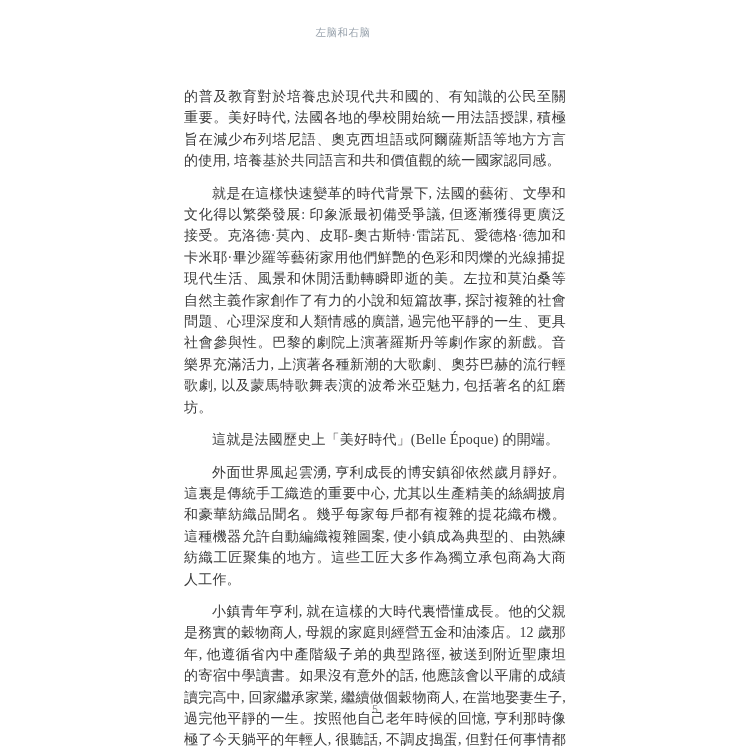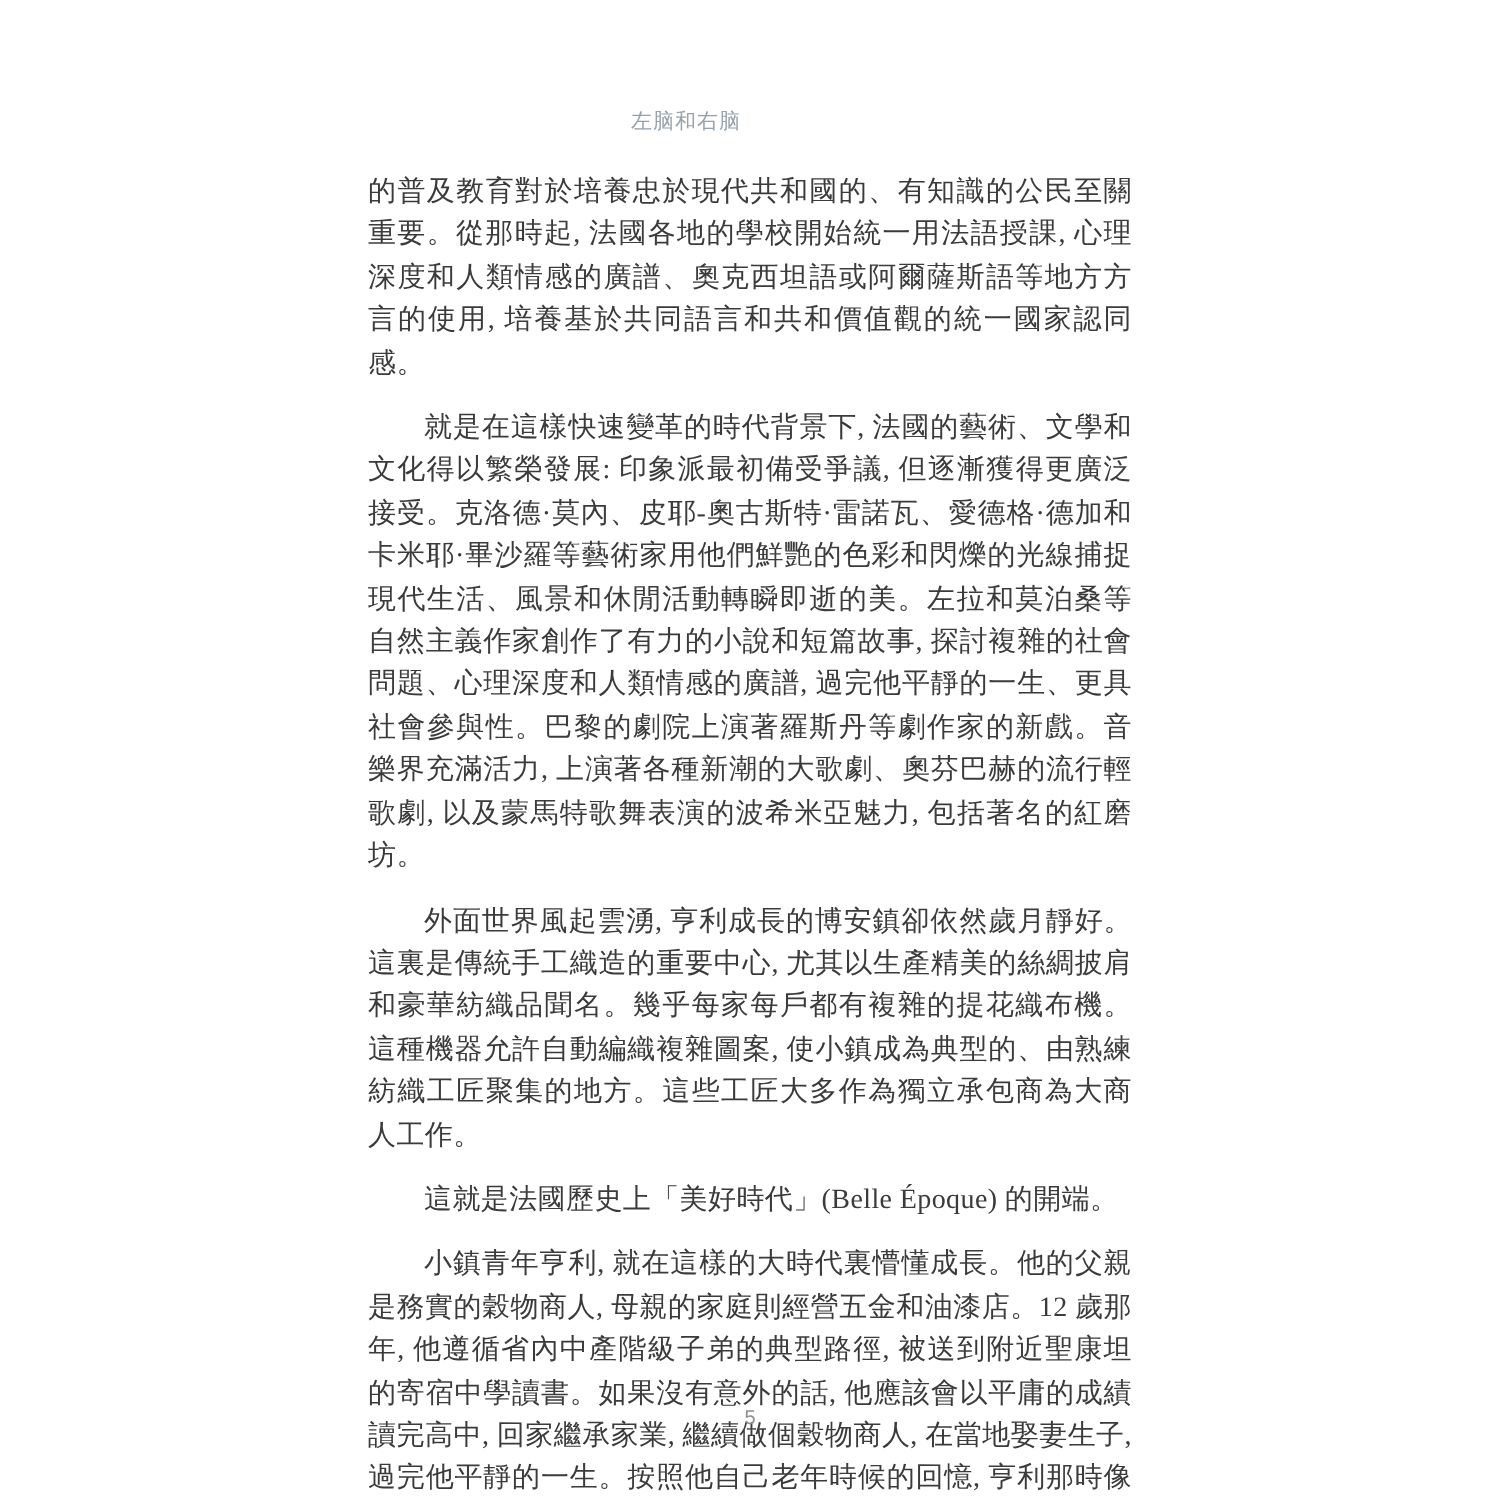--- a/index.html
+++ b/index.html
@@ -17,21 +17,20 @@
   .running-header {
     position: absolute;
     top: 26px;
     left: 0;
     width: 686px;
     text-align: center;
     font-size: 10.5px;
     letter-spacing: 0.5px;
     color: #98a2ac;
     font-family: "Liberation Sans", "DejaVu Sans", sans-serif;
-    margin-top: 28px;
   }
   .content {
     position: absolute;
     top: 86px;
     left: 184px;
     width: 382px;
   }
   .content p {
     margin: 0 0 11px 0;
     font-size: 14px;
@@ -54,20 +53,20 @@
     color: #8f8f8f;
     font-family: "Liberation Sans", "DejaVu Sans", sans-serif;
   }
 </style>
 </head>
 <body>
 
 <div class="running-header">左脑和右脑</div>
 
 <div class="content">
-  <p class="no-indent">的普及教育對於培養忠於現代共和國的、有知識的公民至關重要。從那時起, 法國各地的學校開始統一用法語授課, 心理深度和人類情感的廣譜、奧克西坦語或阿爾薩斯語等地方方言的使用, 培養基於共同語言和共和價值觀的統一國家認同感。</p>
+  <p class="no-indent">的普及教育對於培養忠於現代共和國的、有知識的公民至關重要。美好時代, 法國各地的學校開始統一用法語授課, 積極旨在減少布列塔尼語、奧克西坦語或阿爾薩斯語等地方方言的使用, 培養基於共同語言和共和價值觀的統一國家認同感。</p>
   <p>就是在這樣快速變革的時代背景下, 法國的藝術、文學和文化得以繁榮發展: 印象派最初備受爭議, 但逐漸獲得更廣泛接受。克洛德·莫內、皮耶-奧古斯特·雷諾瓦、愛德格·德加和卡米耶·畢沙羅等藝術家用他們鮮艷的色彩和閃爍的光線捕捉現代生活、風景和休閒活動轉瞬即逝的美。左拉和莫泊桑等自然主義作家創作了有力的小說和短篇故事, 探討複雜的社會問題、心理深度和人類情感的廣譜, 過完他平靜的一生、更具社會參與性。巴黎的劇院上演著羅斯丹等劇作家的新戲。音樂界充滿活力, 上演著各種新潮的大歌劇、奧芬巴赫的流行輕歌劇, 以及蒙馬特歌舞表演的波希米亞魅力, 包括著名的紅磨坊。</p>
+  <p>這就是法國歷史上「美好時代」(Belle Époque) 的開端。</p>
   <p>外面世界風起雲湧, 亨利成長的博安鎮卻依然歲月靜好。這裏是傳統手工織造的重要中心, 尤其以生產精美的絲綢披肩和豪華紡織品聞名。幾乎每家每戶都有複雜的提花織布機。這種機器允許自動編織複雜圖案, 使小鎮成為典型的、由熟練紡織工匠聚集的地方。這些工匠大多作為獨立承包商為大商人工作。</p>
-  <p>這就是法國歷史上「美好時代」(Belle Époque) 的開端。</p>
   <p>小鎮青年亨利, 就在這樣的大時代裏懵懂成長。他的父親是務實的穀物商人, 母親的家庭則經營五金和油漆店。12 歲那年, 他遵循省內中產階級子弟的典型路徑, 被送到附近聖康坦的寄宿中學讀書。如果沒有意外的話, 他應該會以平庸的成績讀完高中, 回家繼承家業, 繼續做個穀物商人, 在當地娶妻生子, 過完他平靜的一生。按照他自己老年時候的回憶, 亨利那時像極了今天躺平的年輕人, 很聽話, 不調皮搗蛋, 但對任何事情都提不起興趣。</p>
 </div>
 
 <div class="page-footer">5</div>
 
 </body></html>

